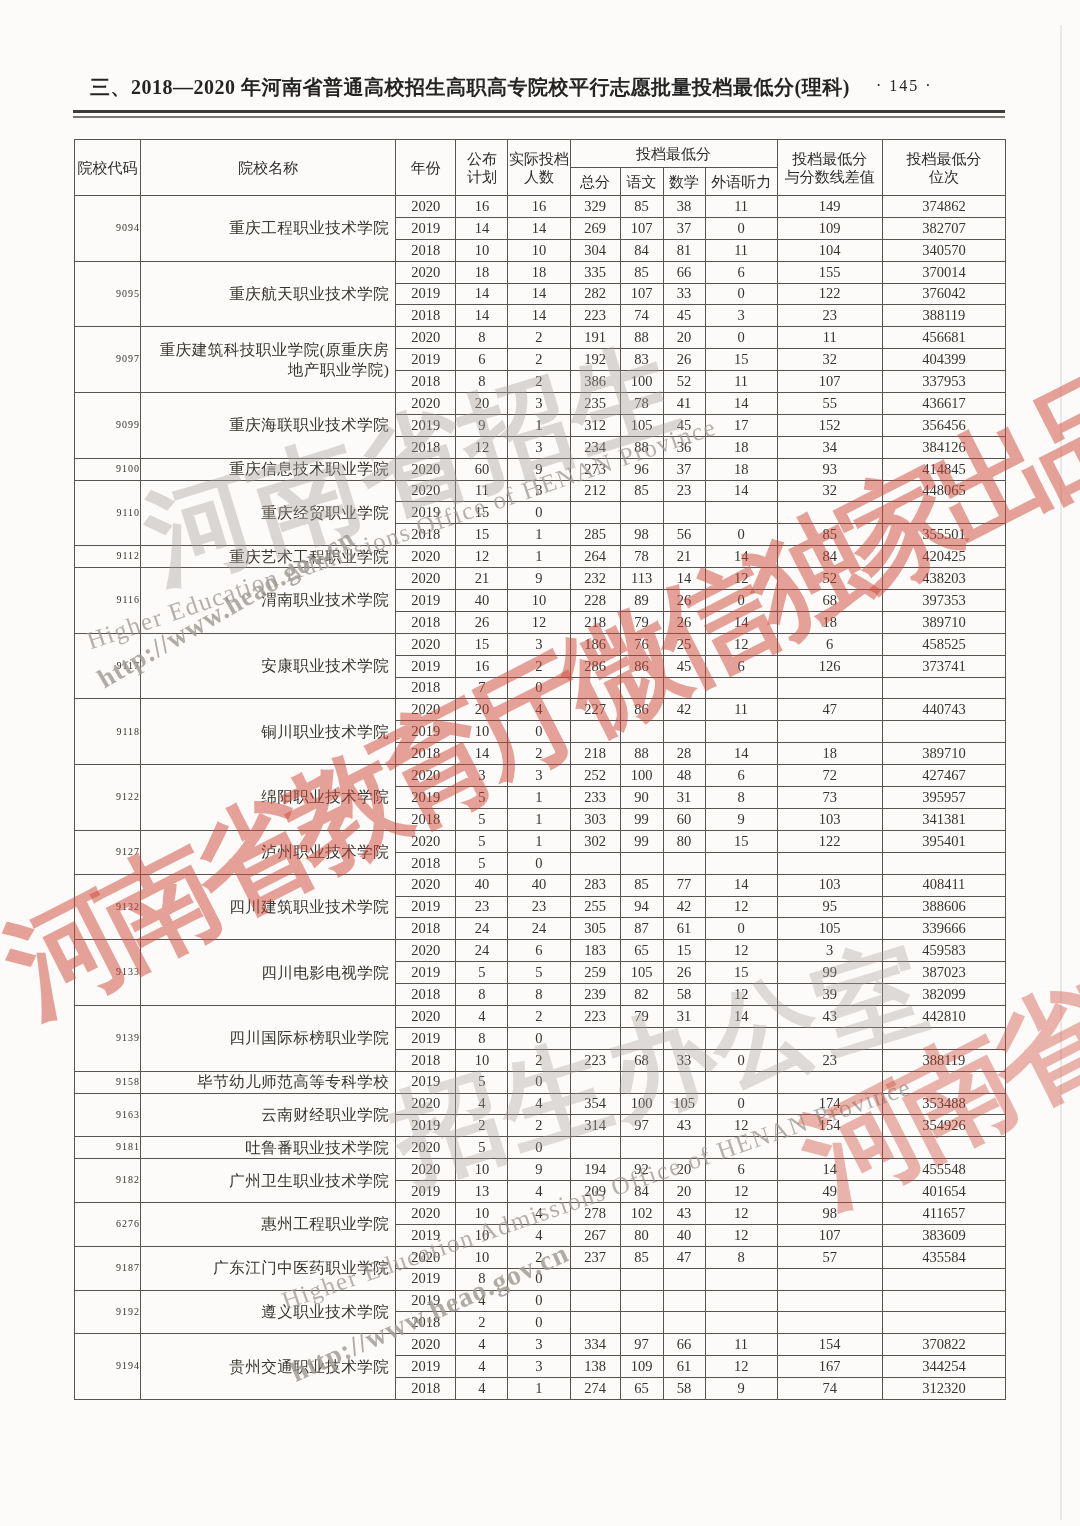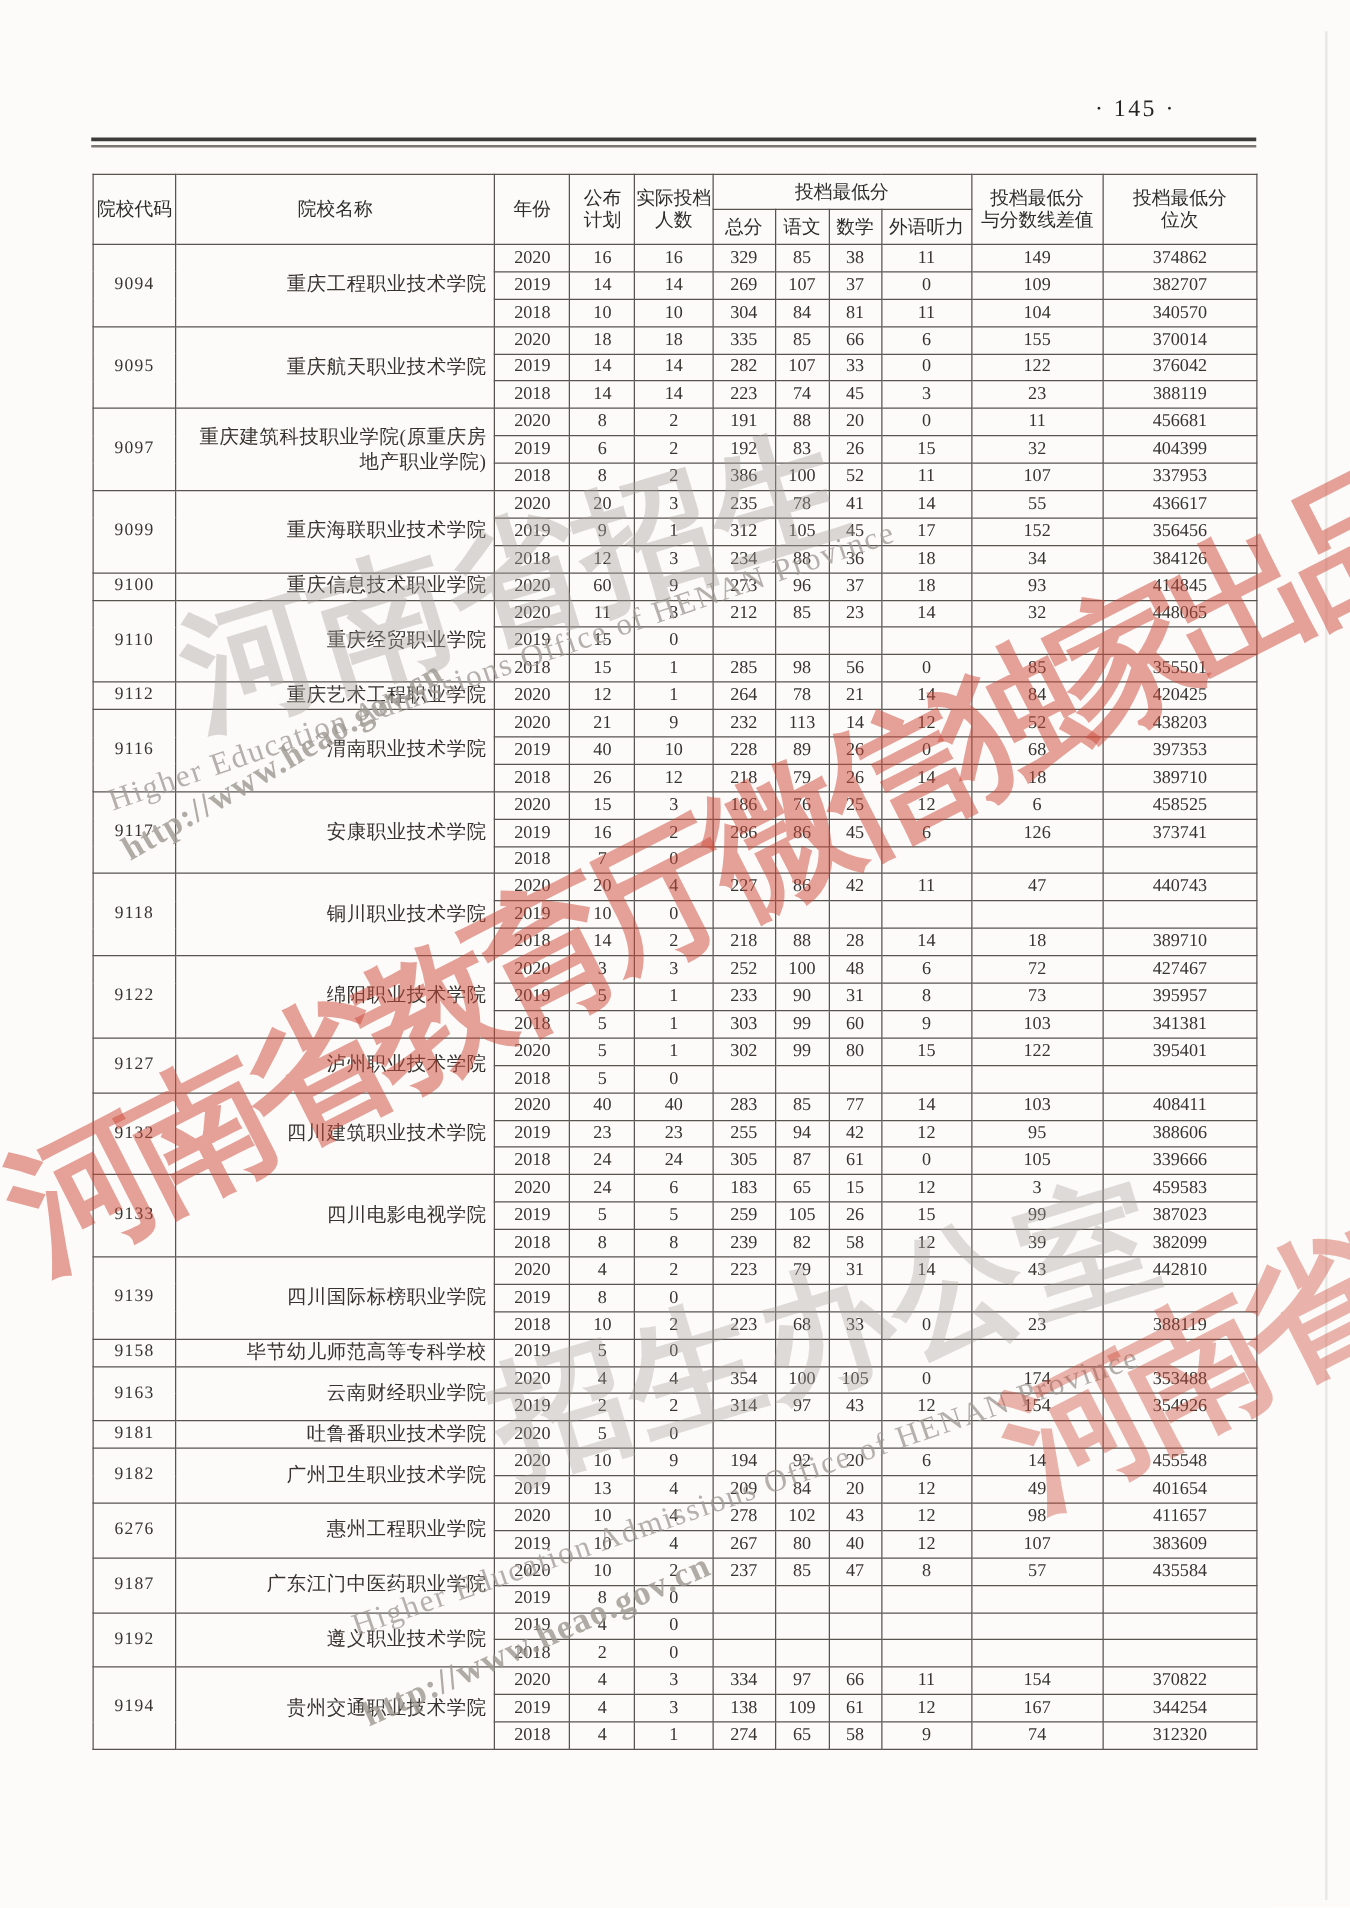--- a/index.html
+++ b/index.html
@@ -7,37 +7,37 @@
     position:relative; width:1080px; height:1526px;
     background:#fcfbf9; overflow:hidden;
     font-family:"Liberation Serif","DejaVu Serif",serif;
   }
   .doc-title {
     position:absolute; top:74px; left:75px; width:790px;
     text-align:center; font-size:20px; font-weight:bold;
     color:#242424; letter-spacing:.5px; z-index:2;
   }
   .page-no {
-    position:absolute; top:77px; left:876px; font-size:19px;
+    position:absolute; top:77px; left:876px; font-size:16px;
     color:#242424; letter-spacing:2px; z-index:2;
   }
   .title-rule  { position:absolute; top:110px; left:73px; width:932px; height:2.5px; background:#3c3c3c; z-index:2; }
   .title-rule2 { position:absolute; top:116px; left:73px; width:932px; height:1.5px; background:#7a7672; z-index:2; }
 
   .table-wrap { position:absolute; left:74px; top:139px; z-index:1; }
   table { width:932px; border-collapse:collapse; table-layout:fixed; }
   th,td { border:1px solid #585450; padding:0; text-align:center; vertical-align:middle; overflow:hidden; }
   table { border:1.5px solid #4a4640; }
   thead th {
     font-weight:normal; font-size:15px; color:#2e2c2a;
     white-space:pre-line; line-height:1.2; height:27px;
   }
   tbody tr { height:21.9px; }
   tbody td { font-size:14.5px; line-height:1.05; color:#37342f; }
-  td.code { font-size:14px; letter-spacing:1px; }
+  td.code { font-size:10px; letter-spacing:1px;text-align:right; }
   td.name {
     text-align:right; padding:0 6px 0 18px;
     font-size:15.5px; line-height:1.3; letter-spacing:.5px;
   }
 
   .wm { position:absolute; pointer-events:none; white-space:nowrap; transform-origin:0 50%; }
   .wm-red-main {
     left:16px; top:902px; font-size:116px; font-weight:bold;
     color:rgba(206,72,56,.50); letter-spacing:-12px; transform:rotate(-27deg); z-index:5;
   }
@@ -60,20 +60,21 @@
 
   .edge-line { position:absolute; left:1060px; top:25px; width:2px; height:1495px; background:#eae8e4; z-index:0; }
 </style>
 </head>
 <body>
 
 <div class="page">
 
   <div class="edge-line"></div>
 
+  <div class="doc-title">三、2018—2020 年河南省普通高校招生高职高专院校平行志愿批量投档最低分(理科)</div>
   <div class="page-no">· 145 ·</div>
   <div class="title-rule"></div>
   <div class="title-rule2"></div>
 
   <div class="table-wrap">
     <table>
       <colgroup>
         <col style="width:66px">
           <col style="width:255px">
           <col style="width:60px">

